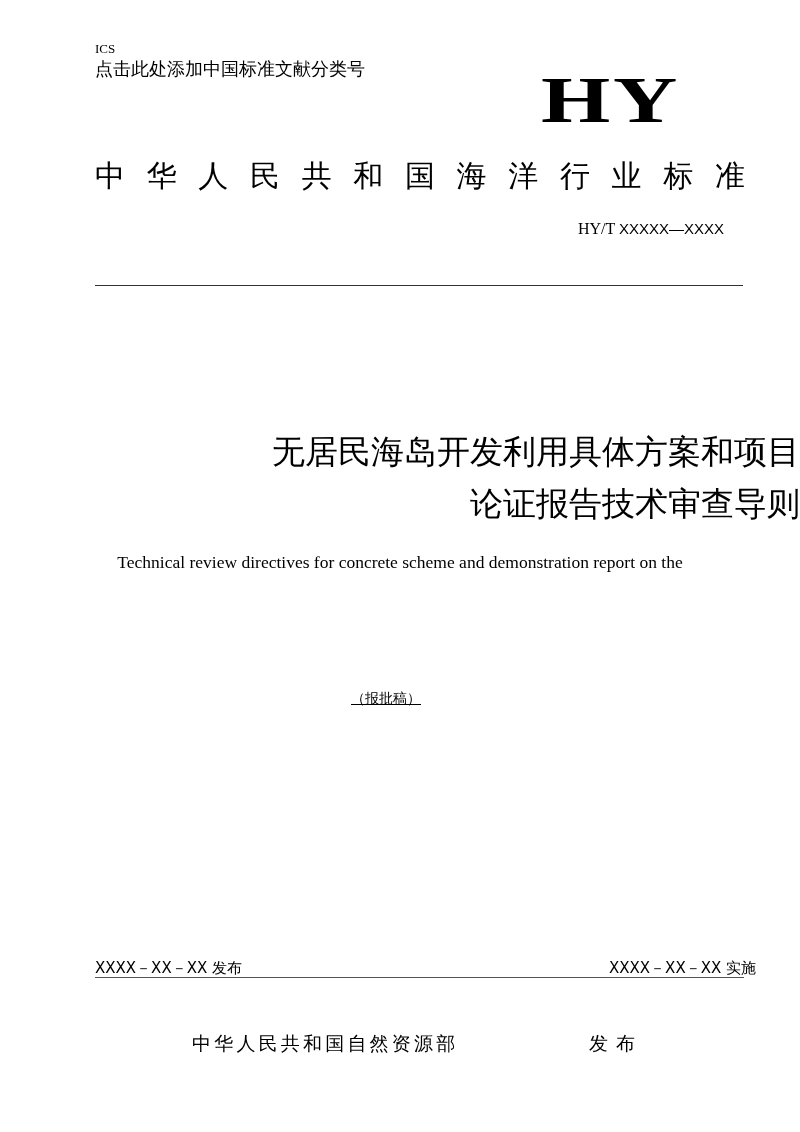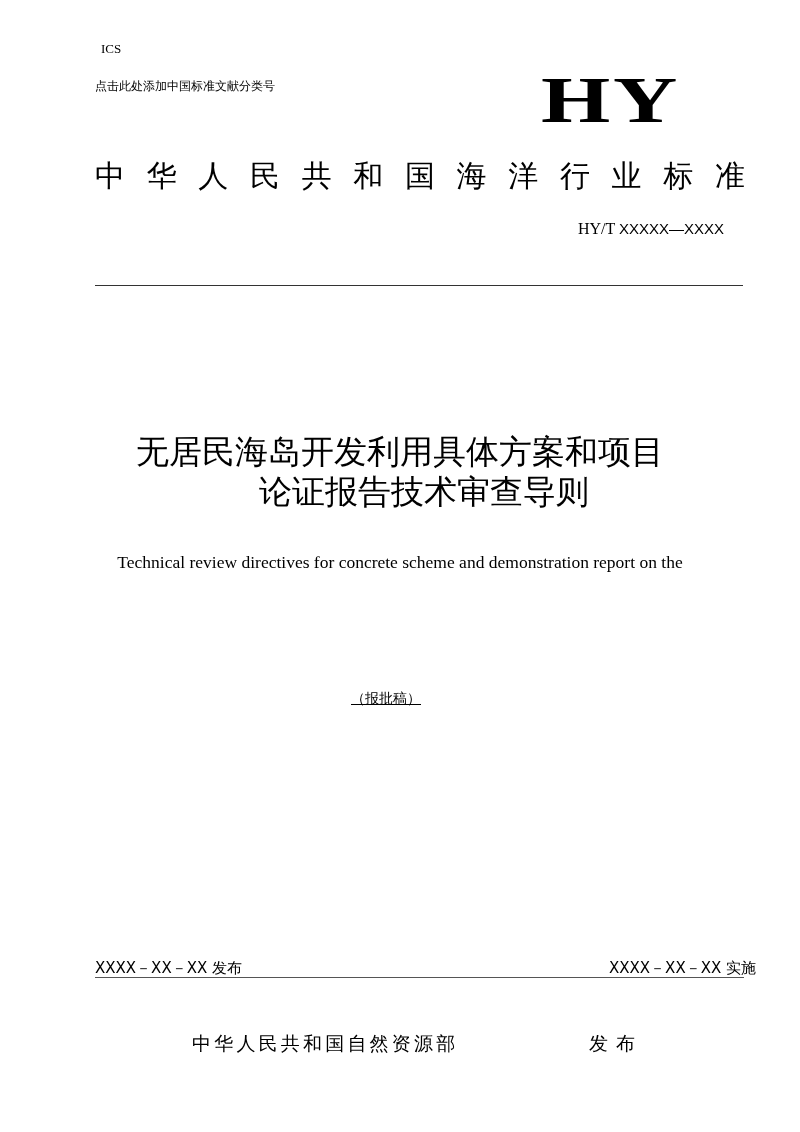--- a/index.html
+++ b/index.html
@@ -1,38 +1,38 @@
 <!DOCTYPE html>
 <html><head>
 <meta charset="utf-8">
 <style>
   html, body { margin: 0; padding: 0; background: #ffffff; }
   body { width: 800px; height: 1132px; position: relative; overflow: hidden; color: #000; }
   .abs { position: absolute; }
   .serif { font-family: "Liberation Serif", "DejaVu Serif", serif; }
   .sans { font-family: "DejaVu Sans", "Liberation Sans", sans-serif; }
 
-  #ics { left: 95px; top: 41px; font-size: 13px; line-height: 16px; margin-left: 6px; }
-  #ics-class { left: 95px; top: 78px; font-size: 12px; line-height: 16px; }
+  #ics { left: 95px; top: 41px; font-size: 13px; line-height: 16px; }
+  #ics-class { left: 95px; top: 61px; font-size: 18px; line-height: 16px; }
 
   #hy-logo { left: 541px; top: 70px; width: 165px; height: 60px; }
   #hy-logo span { font-family: "Liberation Serif", "DejaVu Serif", serif; font-weight: bold; font-size: 66px; line-height: 60px; letter-spacing: 2px; transform: scaleX(1.35); transform-origin: left top; display: inline-block; }
 
   #std-name { left: 95px; top: 156px; width: 650px; font-size: 30px; line-height: 40px; display: flex; justify-content: space-between; }
   #std-name span { display: inline-block; }
 
   #std-code { right: 76px; top: 219px; font-size: 16px; line-height: 20px; }
   #std-code .pre { font-family: "Liberation Serif", "DejaVu Serif", serif; }
   #std-code .num { font-family: "Liberation Sans", "DejaVu Sans", sans-serif; font-size: 15px; }
 
   #top-rule { left: 95px; top: 285px; width: 648px; height: 0; border-top: 1.5px solid #333; }
 
   #title-cn { left: 0; width: 800px; top: 432px; text-align: center; font-size: 33px; line-height: 40px; }
-  #title-cn div { margin: 0; }
-  #title-cn .l2 { margin-top: 0px; padding-left: 48px; }
+  #title-cn div { margin: 0; text-align: right; }
+  #title-cn .l2 { margin-top: 12px; padding-left: 48px; }
 
   #title-en { left: 0; width: 800px; top: 549px; text-align: center; font-size: 17.5px; line-height: 27px; }
 
   #draft { left: 0; width: 772px; top: 688px; text-align: center; font-size: 14px; line-height: 20px; text-decoration: underline; }
 
   #pub-date { left: 95px; top: 958px; font-size: 15px; line-height: 20px; }
   #impl-date { right: 44px; top: 958px; font-size: 15px; line-height: 20px; }
   #bottom-rule { left: 95px; top: 977px; width: 649px; height: 0; border-top: 1.5px solid #555; }
 
   #issuer { left: 192px; top: 1030px; font-size: 19px; line-height: 26px; letter-spacing: 3.2px; }

